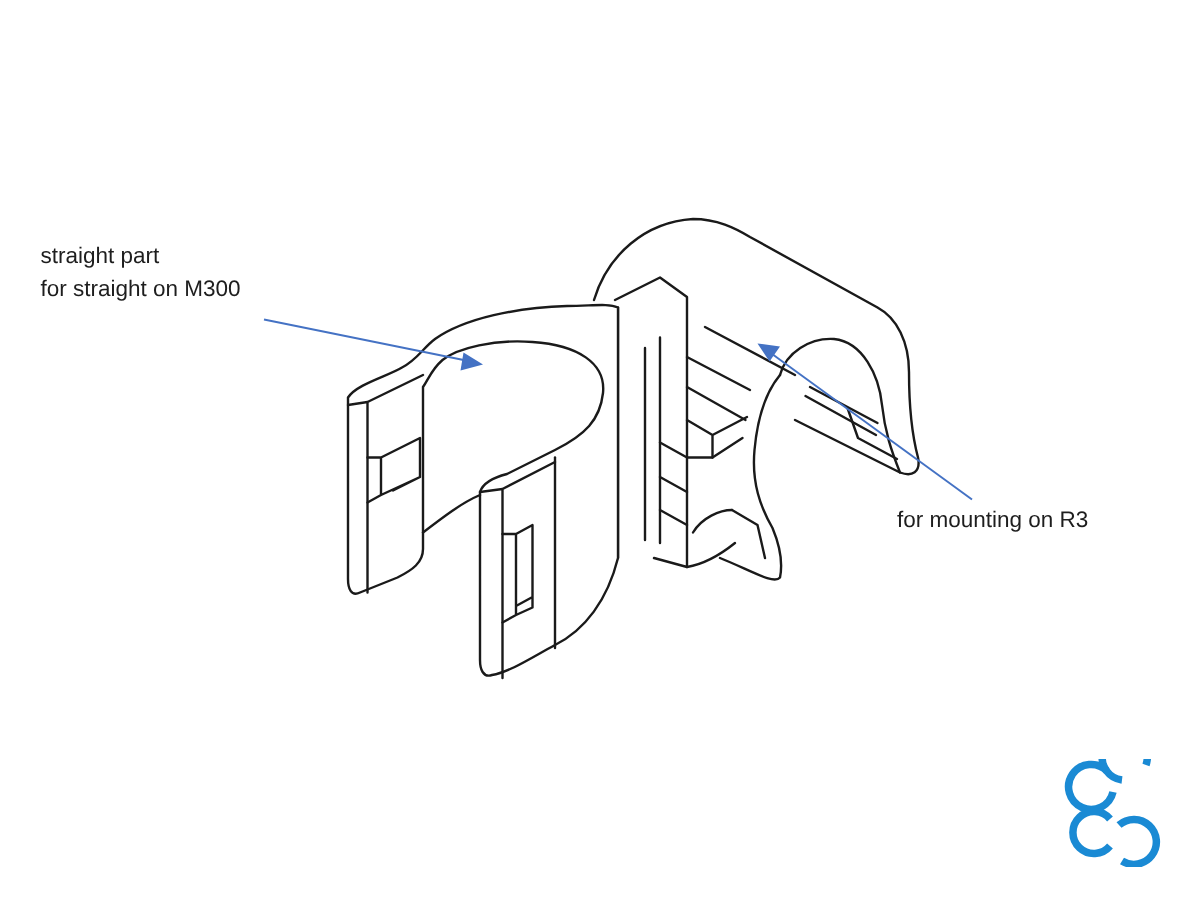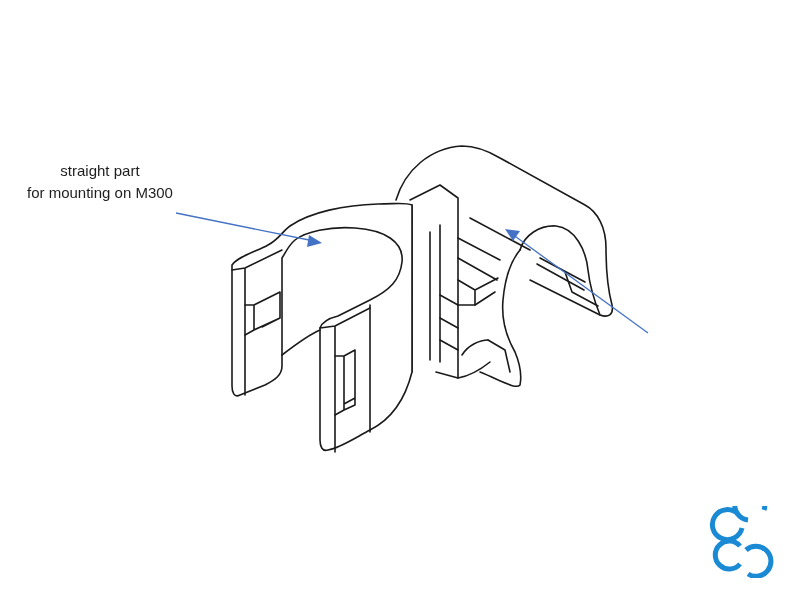--- a/index.html
+++ b/index.html
@@ -1,20 +1,20 @@
 <!DOCTYPE html>
 <html><head>
 <meta charset="utf-8">
 <style>
   html, body { margin: 0; padding: 0; background: #ffffff; }
   body { width: 800px; height: 600px; position: relative; overflow: hidden;
          font-family: "Liberation Sans", "DejaVu Sans", sans-serif; }
   .label { position: absolute; color: #1e1e1e; font-size: 15px; line-height: 22px; }
   .label div { white-space: nowrap; }
-  #label-straight { left: 27px; top: 160px; text-align: center; }
+  #label-straight { left: 27px; top: 160px; }
   #label-angled { left: 598px; top: 336px; }
   svg.drawing { position: absolute; left: 0; top: 0; }
   .ln { fill: none; stroke: #1a1a1a; stroke-width: 1.6; stroke-linejoin: round; stroke-linecap: round; }
   .fill-white { fill: #ffffff; }
   #logo { position: absolute; left: 708px; top: 506px; width: 72px; height: 72px; }
 </style>
 </head>
 <body>
 
 <svg class="drawing" width="800" height="600" viewBox="0 0 800 600" xmlns="http://www.w3.org/2000/svg">
@@ -59,24 +59,25 @@
     <polygon points="322,243 309,235 307,247" fill="#4472c4"></polygon>
   </g>
   <g>
     <line x1="648" y1="333" x2="512" y2="234" stroke="#4472c4" stroke-width="1.3"></line>
     <polygon points="505,229 513,241 520,231" fill="#4472c4"></polygon>
   </g>
 </svg>
 
 <div class="label" id="label-straight">
   <div>straight part</div>
-  <div>for mounting on M300</div>
+  <div>for straight on M300</div>
 </div>
 
 <div class="label" id="label-angled">
+  <div>for mounting on R3</div>
 </div>
 
 <div id="logo">
   <svg width="72" height="72" viewBox="0 0 72 72" xmlns="http://www.w3.org/2000/svg">
     <g fill="none" stroke="#1a8ad4" stroke-width="5" stroke-linecap="butt">
 
       <path d="M30,8 A15,15 0 1,0 34,22"></path>
 
       <path d="M40,14 A15,15 0 1,1 56,4"></path>
 

